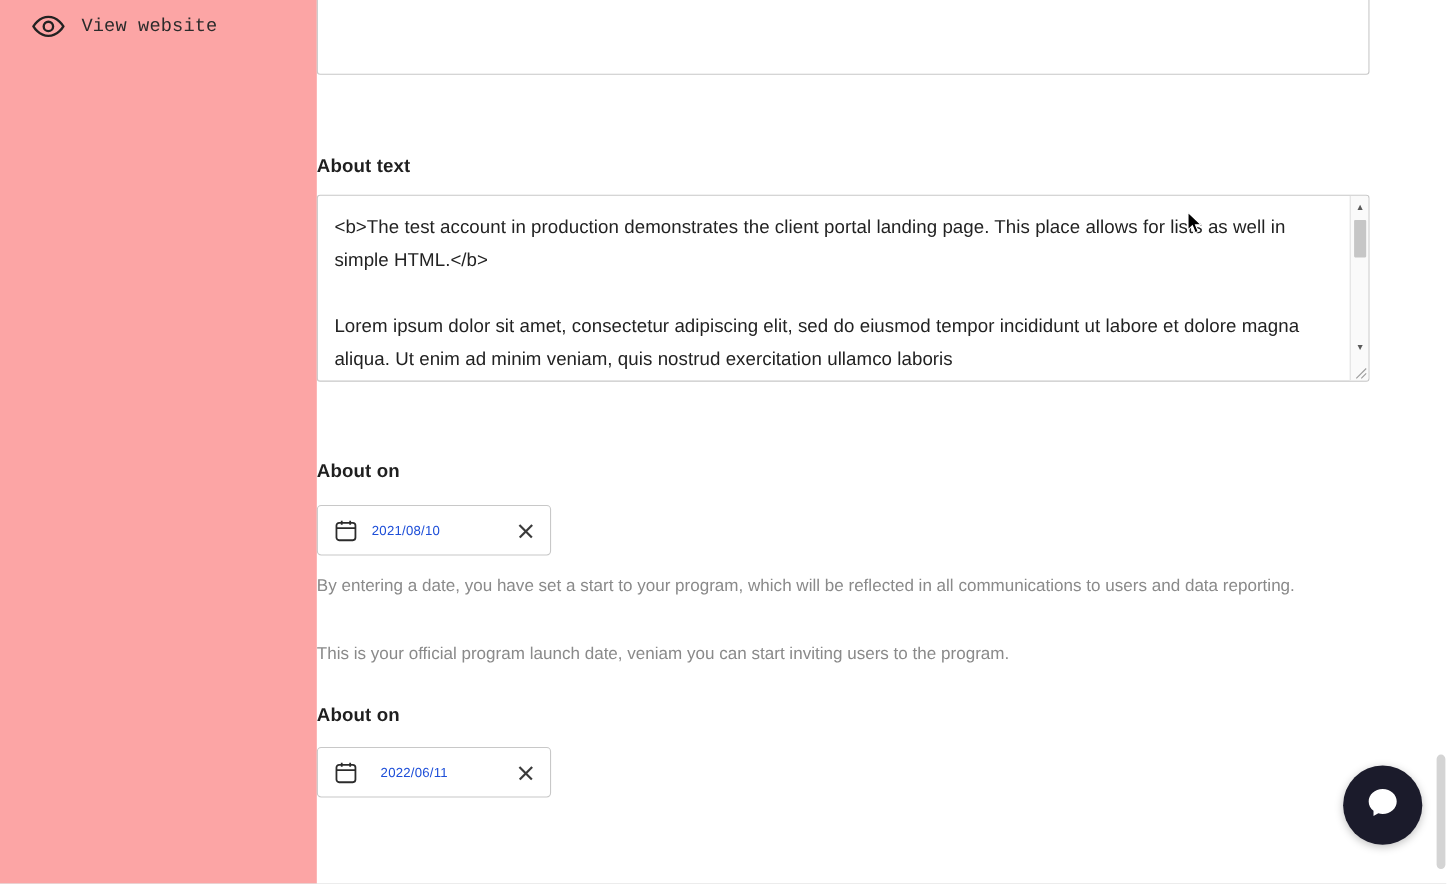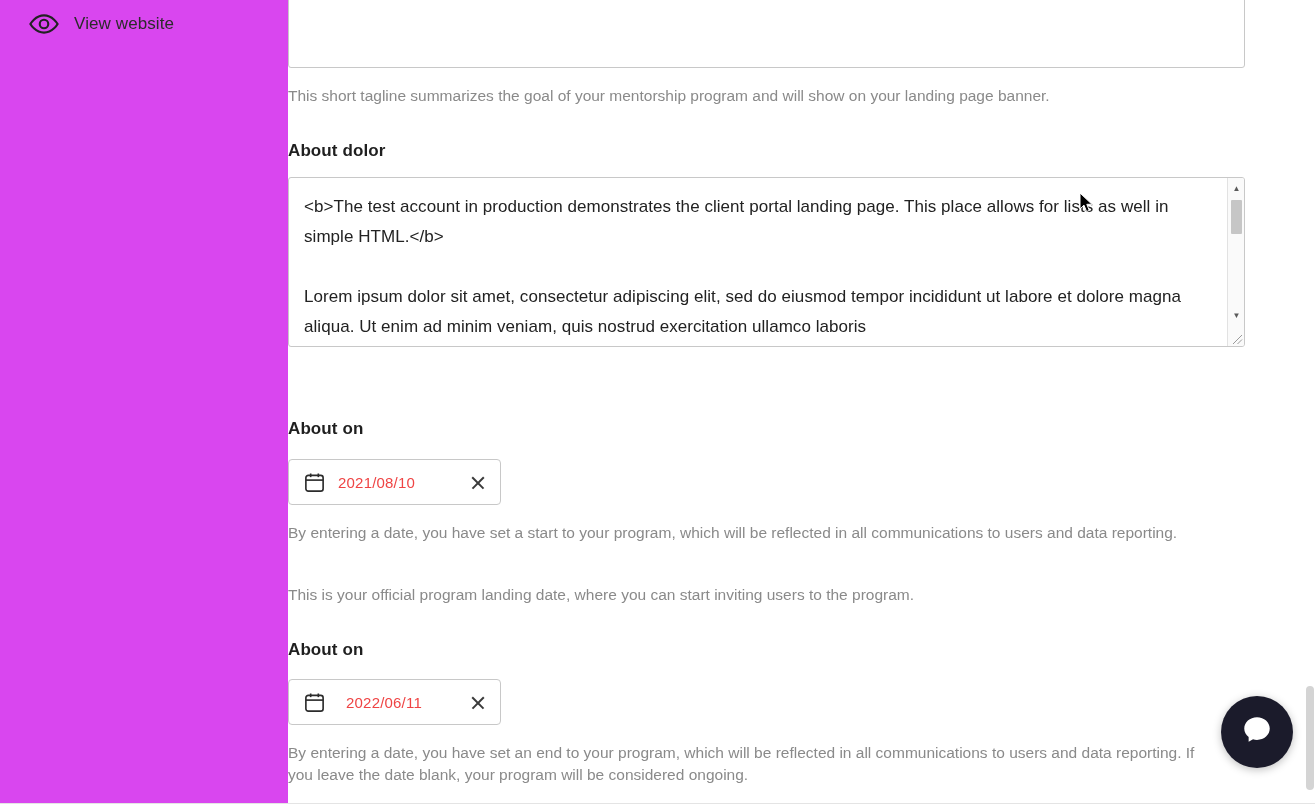--- a/index.html
+++ b/index.html
@@ -16,21 +16,22 @@
     position: relative;
   }
 
   
   .sidebar {
     position: absolute;
     left: 0;
     top: 0;
     width: 288px;
     height: 804px;
-    background: #d946ef;
+    background: #fca5a5;
+    font-family: Liberation Mono, monospace;
   }
   .view-website {
     position: absolute;
     left: 28px;
     top: 8px;
     display: flex;
     align-items: center;
     gap: 14px;
     cursor: pointer;
   }
@@ -184,22 +185,22 @@
     align-items: center;
     padding: 0 14px;
     gap: 12px;
   }
   .date-field .cal-icon {
     width: 23px;
     height: 23px;
     flex: 0 0 auto;
   }
   .date-field .date-value {
-    font-size: 15px;
-    color: #ef4444;
+    font-size: 12px;
+    color: #1d4ed8;
     letter-spacing: .2px;
   }
   .date-field .clear-icon {
     margin-left: auto;
     width: 17px;
     height: 17px;
     position: relative;
     cursor: pointer;
   }
   .date-field .clear-icon:before,
@@ -294,23 +295,22 @@
     </span>
     <span class="label">View website</span>
   </div>
 </div>
 
 <div class="main">
 
   <div class="tagline-box">
     <span></span>
   </div>
-  <div class="help-text tagline-help">This short tagline summarizes the goal of your mentorship program and will show on your landing page banner.</div>
-
-  <div class="field-label about-label">About dolor</div>
+
+  <div class="field-label about-label">About text</div>
   <div class="about-box">
     <div class="about-text">&lt;b&gt;The test account in production demonstrates the client portal landing page. This place allows for lists as well in simple HTML.&lt;/b&gt;
 
 Lorem ipsum dolor sit amet, consectetur adipiscing elit, sed do eiusmod tempor incididunt ut labore et dolore magna aliqua. Ut enim ad minim veniam, quis nostrud exercitation ullamco laboris</div>
     <div class="about-scroll">
       <div class="arrow-up">▲</div>
       <div class="thumb"></div>
       <div class="arrow-down">▼</div>
     </div>
     <span class="about-resize">
@@ -328,36 +328,35 @@
         <rect x="3" y="4.5" width="18" height="16.5" rx="2.5"></rect>
         <line x1="3" y1="9.5" x2="21" y2="9.5"></line>
         <line x1="8" y1="2.6" x2="8" y2="6.4"></line>
         <line x1="16" y1="2.6" x2="16" y2="6.4"></line>
       </svg>
     </span>
     <span class="date-value">2021/08/10</span>
     <span class="clear-icon"></span>
   </div>
   <div class="help-text starts-help1">By entering a date, you have set a start to your program, which will be reflected in all communications to users and data reporting.</div>
-  <div class="help-text starts-help2">This is your official program landing date, where you can start inviting users to the program.</div>
+  <div class="help-text starts-help2">This is your official program launch date, veniam you can start inviting users to the program.</div>
 
   <div class="field-label ends-label">About on</div>
   <div class="date-field ends-field">
     <span class="cal-icon">
       <svg width="23" height="23" viewBox="0 0 24 24" fill="none" stroke="#2b2b2b" stroke-width="1.7">
         <rect x="3" y="4.5" width="18" height="16.5" rx="2.5"></rect>
         <line x1="3" y1="9.5" x2="21" y2="9.5"></line>
         <line x1="8" y1="2.6" x2="8" y2="6.4"></line>
         <line x1="16" y1="2.6" x2="16" y2="6.4"></line>
       </svg>
     </span>
     <span class="date-value">2022/06/11</span>
     <span class="clear-icon"></span>
   </div>
-  <div class="help-text ends-help">By entering a date, you have set an end to your program, which will be reflected in all communications to users and data reporting. If you leave the date blank, your program will be considered ongoing.</div>
 </div>
 
 <div class="page-scroll">
   <div class="page-scroll-thumb"></div>
 </div>
 
 <div class="chat-bubble">
   <span>
     <svg width="34" height="34" viewBox="0 0 24 24" fill="#ffffff">
       <path d="M12 3C6.9 3 3 6.6 3 11c0 2.4 1.2 4.6 3.1 6v3.3l3.1-1.7c.9.2 1.8.4 2.8.4 5.1 0 9-3.6 9-8s-3.9-8-9-8z"></path>

